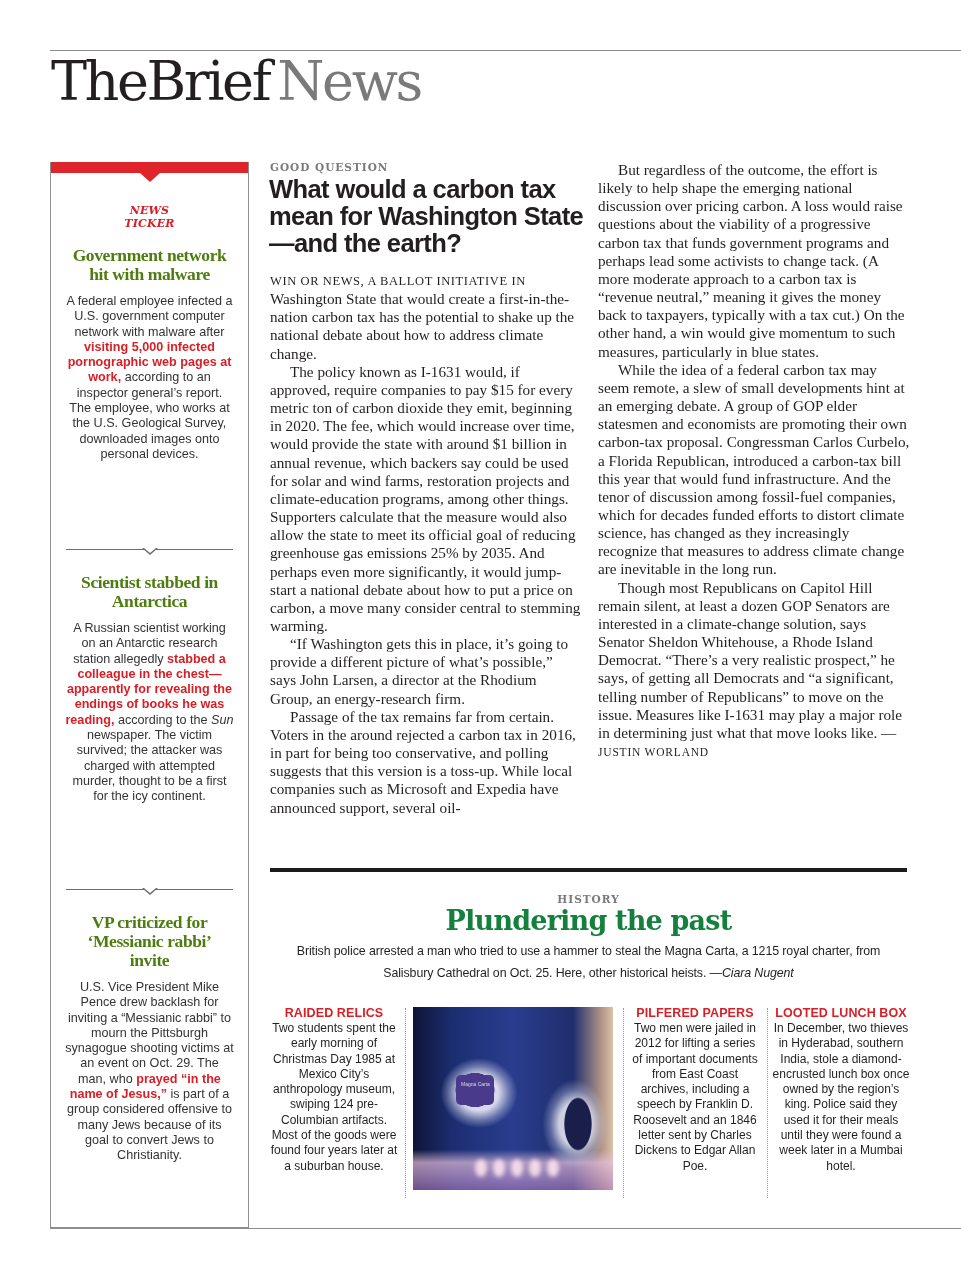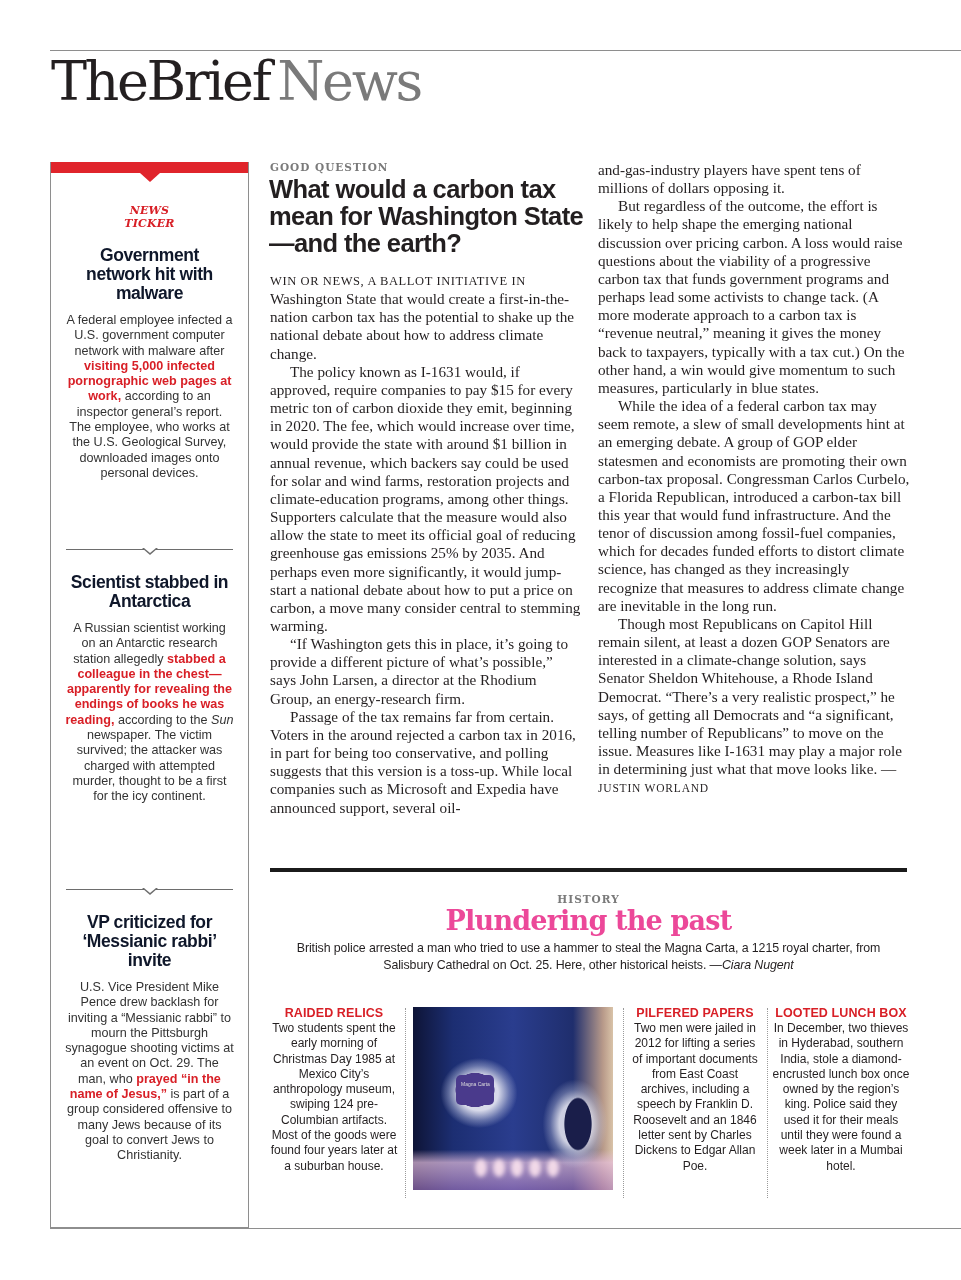--- a/index.html
+++ b/index.html
@@ -9,21 +9,21 @@
   .top-rule { position: absolute; left: 50px; top: 50px; width: 911px; height: 1px; background: #8e8e8e; }
   .page-title { position: absolute; left: 51px; top: 58px; font-family: "DejaVu Serif", serif; font-weight: 300; font-size: 54px; letter-spacing: -2.4px; line-height: 48px; color: #231f20; }
   .page-title .muted { color: #7a7a7a; margin-left: 8px; }
 
   
   .ticker { position: absolute; left: 50px; top: 162px; width: 199px; height: 1066px; border-left: 1px solid #8e8e8e; border-right: 1px solid #8e8e8e; border-bottom: 1px solid #8e8e8e; }
   .ticker-bar { position: absolute; left: 0; top: 0; width: 197px; height: 11px; background: #e0242b; }
   .ticker-notch { position: absolute; left: 89px; top: 11px; width: 0; height: 0; border-left: 10px solid transparent; border-right: 10px solid transparent; border-top: 9px solid #e0242b; }
   .ticker-label { position: absolute; left: 0; top: 42px; width: 197px; text-align: center; font-family: "DejaVu Serif", serif; font-weight: bold; font-style: italic; font-size: 11px; line-height: 13px; color: #d81f26; letter-spacing: 0.2px; }
   .story { position: absolute; left: 0; width: 197px; text-align: center; }
-  .story h3 { font-family: Liberation Sans, sans-serif; font-weight: bold; font-size: 17.5px; line-height: 19px; letter-spacing: -0.4px; color: #0f172a; padding: 0 18px; }
+  .story h3 { font-family: Liberation Serif, serif; font-weight: bold; font-size: 17.5px; line-height: 19px; letter-spacing: -0.4px; color: #4d7c0f; padding: 0 18px; }
   .story p { font-family: "Liberation Sans", sans-serif; font-size: 12.6px; line-height: 15.3px; color: #333; padding: 0 14px; margin-top: 10px; }
   .story p .hl { color: #d81f26; font-weight: bold; }
   .story p em { font-style: italic; }
   .divider { position: absolute; left: 15px; width: 167px; height: 1px; background: #6d6d6d; }
   .divider::after { content: ""; position: absolute; left: 76px; top: -1px; width: 0; height: 0; border-left: 8px solid transparent; border-right: 8px solid transparent; border-top: 7px solid #6d6d6d; }
   .divider::before { content: ""; position: absolute; left: 78px; top: -1px; width: 0; height: 0; border-left: 6px solid transparent; border-right: 6px solid transparent; border-top: 5px solid #fff; z-index: 2; }
 
   
   .kicker { position: absolute; left: 270px; top: 161px; font-family: "DejaVu Serif", serif; font-weight: bold; font-size: 10.5px; letter-spacing: 1px; color: #7a7a7a; }
   .headline { position: absolute; left: 269px; top: 176px; width: 320px; font-family: "Liberation Sans", sans-serif; font-weight: bold; font-size: 25.5px; line-height: 27px; letter-spacing: -0.6px; color: #231f20; }
@@ -31,22 +31,22 @@
   .col1 { left: 270px; top: 271px; width: 312px; }
   .col2 { left: 598px; top: 161px; width: 312px; }
   .col p { text-indent: 0; }
   .col p.ind { text-indent: 20px; }
   .smallcaps { font-size: 12.5px; letter-spacing: 0.6px; }
   .byline { font-size: 11.5px; letter-spacing: 0.8px; }
 
   .thick-rule { position: absolute; left: 270px; top: 868px; width: 637px; height: 4px; background: #1b1b1b; }
 
   .sect-kicker { position: absolute; left: 270px; top: 893px; width: 637px; text-align: center; font-family: "DejaVu Serif", serif; font-weight: bold; font-size: 10.5px; letter-spacing: 1px; color: #7a7a7a; }
-  .sect-title { position: absolute; left: 270px; top: 905px; width: 637px; text-align: center; font-family: "DejaVu Serif", serif; font-weight: bold; font-size: 27px; line-height: 32px; letter-spacing: -0.8px; color: #ec4899; }
-  .sect-dek { position: absolute; left: 290px; top: 940px; width: 597px; text-align: center; font-family: "Liberation Sans", sans-serif; font-size: 12.4px; line-height: 17px; color: #231f20; letter-spacing: -0.1px; }
+  .sect-title { position: absolute; left: 270px; top: 905px; width: 637px; text-align: center; font-family: "DejaVu Serif", serif; font-weight: bold; font-size: 27px; line-height: 32px; letter-spacing: -0.8px; color: #15803d; }
+  .sect-dek { position: absolute; left: 290px; top: 940px; width: 597px; text-align: center; font-family: "Liberation Sans", sans-serif; font-size: 12.4px; line-height: 22px; color: #231f20; letter-spacing: -0.1px; }
   .sect-dek em { font-style: italic; }
 
   .heist { position: absolute; top: 1006px; text-align: center; font-family: "Liberation Sans", sans-serif; }
   .heist h4 { font-weight: bold; font-size: 12.5px; line-height: 15px; color: #d81f26; letter-spacing: 0.1px; }
   .heist p { font-size: 12px; line-height: 15.3px; color: #231f20; }
   .h1 { left: 270px; width: 128px; }
   .h2 { left: 630px; width: 130px; }
   .h3 { left: 772px; width: 138px; }
   .dotline { position: absolute; top: 1008px; width: 0; height: 190px; border-left: 1px dotted #9a9a9a; }
 
@@ -101,21 +101,20 @@
 <h2 class="headline">What would a carbon tax mean for Washington State—and the earth?</h2>
 
 <div class="col col1">
   <p><span class="smallcaps">WIN OR NEWS, A BALLOT INITIATIVE IN</span> <span>Washington State that would create a first-in-the-nation carbon tax has the potential to shake up the national debate about how to address climate change.</span></p>
   <p class="ind">The policy known as I-1631 would, if approved, require companies to pay $15 for every metric ton of carbon dioxide they emit, beginning in 2020. The fee, which would increase over time, would provide the state with around $1 billion in annual revenue, which backers say could be used for solar and wind farms, restoration projects and climate-education programs, among other things. Supporters calculate that the measure would also allow the state to meet its official goal of reducing greenhouse gas emissions 25% by 2035. And perhaps even more significantly, it would jump-start a national debate about how to put a price on carbon, a move many consider central to stemming warming.</p>
   <p class="ind">“If Washington gets this in place, it’s going to provide a different picture of what’s possible,” says John Larsen, a director at the Rhodium Group, an energy-research firm.</p>
   <p class="ind">Passage of the tax remains far from certain. Voters in the around rejected a carbon tax in 2016, in part for being too conservative, and polling suggests that this version is a toss-up. While local companies such as Microsoft and Expedia have announced support, several oil-</p>
 </div>
 
 <div class="col col2">
-  <p>and-gas-industry players have spent tens of millions of dollars opposing it.</p>
   <p class="ind">But regardless of the outcome, the effort is likely to help shape the emerging national discussion over pricing carbon. A loss would raise questions about the viability of a progressive carbon tax that funds government programs and perhaps lead some activists to change tack. (A more moderate approach to a carbon tax is “revenue neutral,” meaning it gives the money back to taxpayers, typically with a tax cut.) On the other hand, a win would give momentum to such measures, particularly in blue states.</p>
   <p class="ind">While the idea of a federal carbon tax may seem remote, a slew of small developments hint at an emerging debate. A group of GOP elder statesmen and economists are promoting their own carbon-tax proposal. Congressman Carlos Curbelo, a Florida Republican, introduced a carbon-tax bill this year that would fund infrastructure. And the tenor of discussion among fossil-fuel companies, which for decades funded efforts to distort climate science, has changed as they increasingly recognize that measures to address climate change are inevitable in the long run.</p>
   <p class="ind"><span>Though most Republicans on Capitol Hill remain silent, at least a dozen GOP Senators are interested in a climate-change solution, says Senator Sheldon Whitehouse, a Rhode Island Democrat. “There’s a very realistic prospect,” he says, of getting all Democrats and “a significant, telling number of Republicans” to move on the issue. Measures like I-1631 may play a major role in determining just what that move looks like. —</span><span class="byline">JUSTIN WORLAND</span></p>
 </div>
 
 <div class="thick-rule"></div>
 
 <div class="sect-kicker">HISTORY</div>
 <h2 class="sect-title">Plundering the past</h2>
 <p class="sect-dek"><span>British police arrested a man who tried to use a hammer to steal the Magna Carta, a 1215 royal charter, from Salisbury Cathedral on Oct. 25. Here, other historical heists. —</span><em>Ciara Nugent</em></p>

